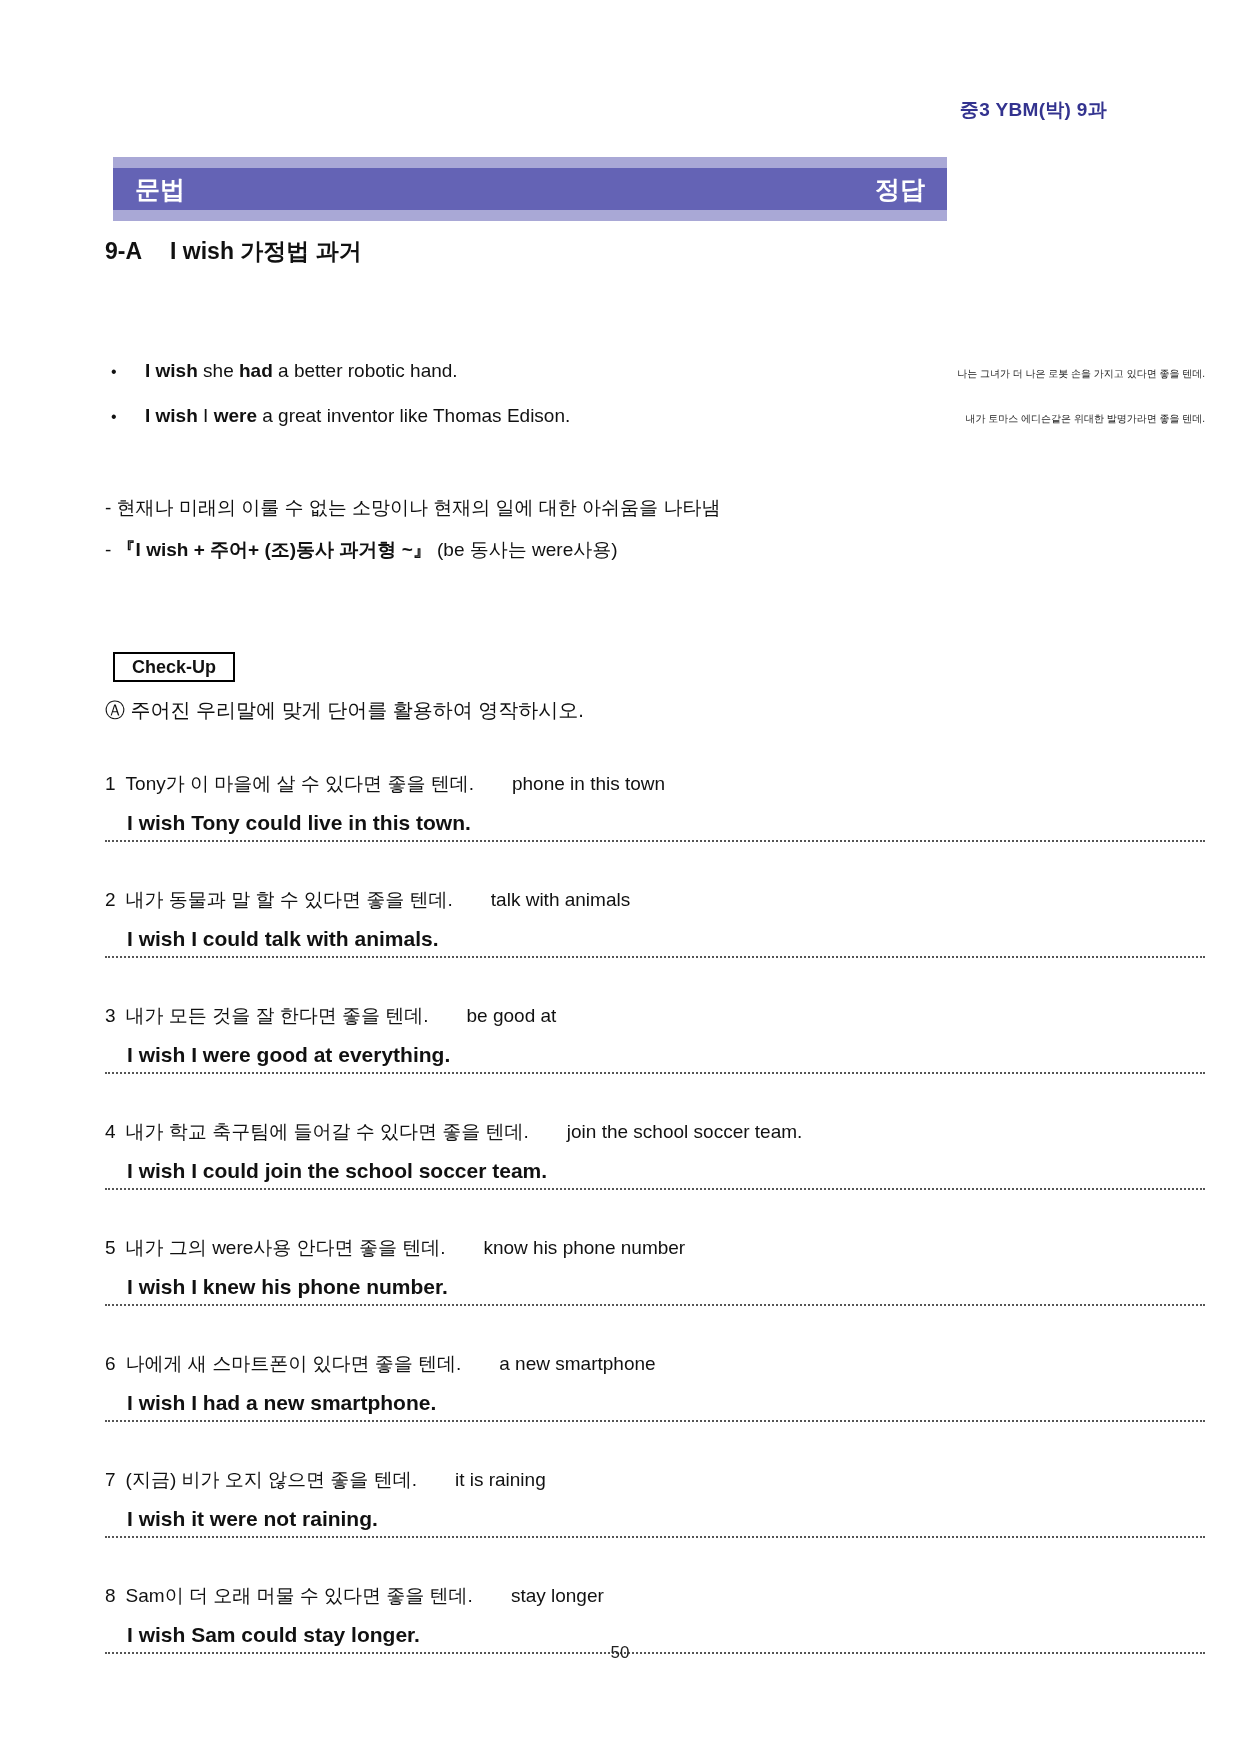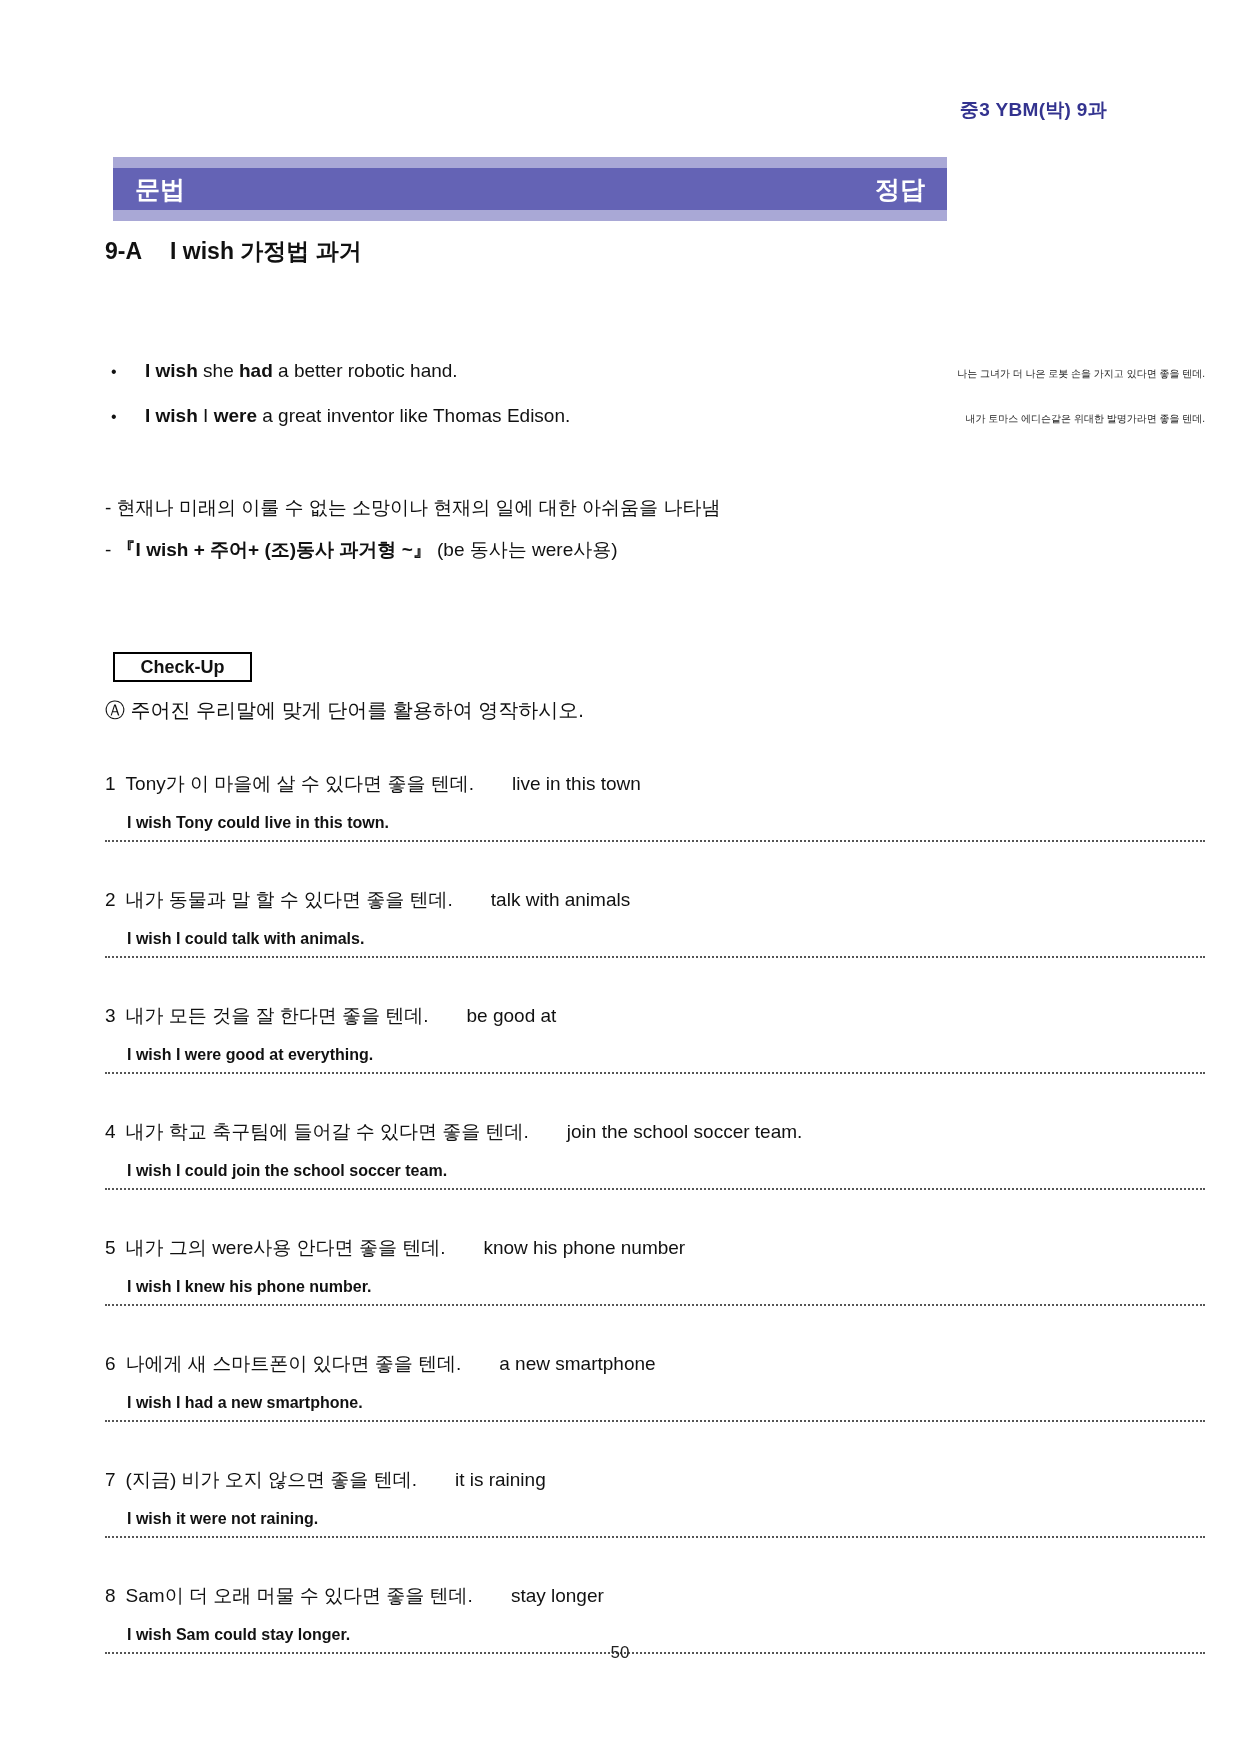--- a/index.html
+++ b/index.html
@@ -34,37 +34,37 @@
   .example-row.second { margin-top: 16px; }
   .example-left { display: flex; align-items: baseline; }
   .bullet { width: 40px; padding-left: 6px; font-size: 16px; }
   .b { font-weight: bold; }
   .translation { font-size: 10px; color: #222; white-space: nowrap; }
   .note { font-size: 19px; line-height: 28px; }
   .note.n1 { margin-top: 62px; }
   .note.n2 { margin-top: 14px; }
   .checkup-box {
     margin-top: 88px; margin-left: 8px;
-    width: 139px; height: 30px;
+    width: 122px; height: 30px;
     border: 2px solid #000;
     display: flex; align-items: center; justify-content: center;
     font-size: 18px; font-weight: bold;
   }
   .instruction { margin-top: 14px; font-size: 20px; font-weight: normal; line-height: 28px; }
   .question { margin-top: 44px; }
   .question.q1 { margin-top: 46px; }
   .q-line { font-size: 19px; line-height: 28px; }
   .q-num { margin-right: 10px; }
   .q-hint { margin-left: 38px; }
   .answer-row {
     margin-top: 12px;
     padding: 0 0 5px 22px;
     border-bottom: 2px dotted #555;
   }
-  .answer { font-size: 16px; font-weight: bold; line-height: 25px; }
+  .answer { font-size: 21px; font-weight: bold; line-height: 25px; }
   .page-number {
     position: absolute; top: 1643px; left: 0; width: 1240px;
     text-align: center; font-size: 17px; color: #222;
   }
 </style>
 </head>
 <body>
 
 <div class="course-label">중3 YBM(박) 9과</div>
 
@@ -102,21 +102,21 @@
   <div class="note n1">- 현재나 미래의 이룰 수 없는 소망이나 현재의 일에 대한 아쉬움을 나타냄</div>
 
   <div class="note n2"><span>- </span><span class="b">『I wish + 주어+ (조)동사 과거형 ~』</span><span> (be 동사는 were사용)</span></div>
 
   <div class="checkup-box">Check-Up</div>
 
   <div class="instruction">Ⓐ 주어진 우리말에 맞게 단어를 활용하여 영작하시오.</div>
 
   <div class="question q1">
     <div class="q-line">
-      <span class="q-num">1</span><span class="q-prompt">Tony가 이 마을에 살 수 있다면 좋을 텐데.</span><span class="q-hint">live in this town</span>
+      <span class="q-num">1</span><span class="q-prompt">Tony가 이 마을에 살 수 있다면 좋을 텐데.</span><span class="q-hint">phone in this town</span>
     </div>
     <div class="answer-row">
       <span class="answer">I wish Tony could live in this town.</span>
     </div>
   </div>
 
   <div class="question">
     <div class="q-line">
       <span class="q-num">2</span><span class="q-prompt">내가 동물과 말 할 수 있다면 좋을 텐데.</span><span class="q-hint">talk with animals</span>
     </div>

